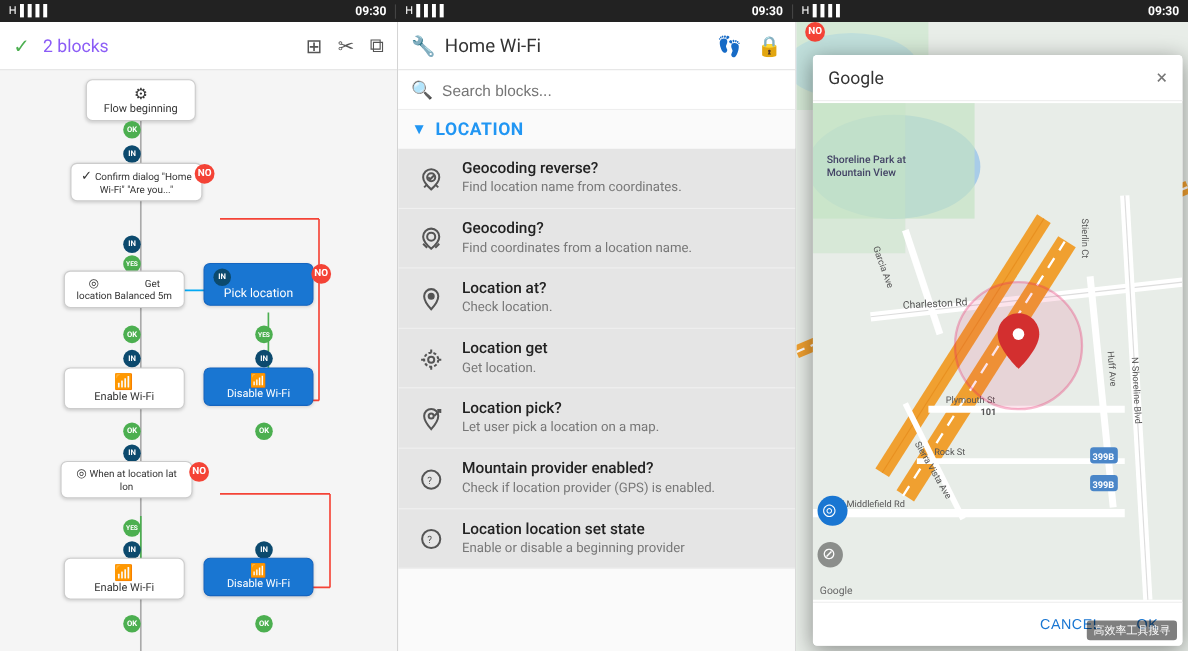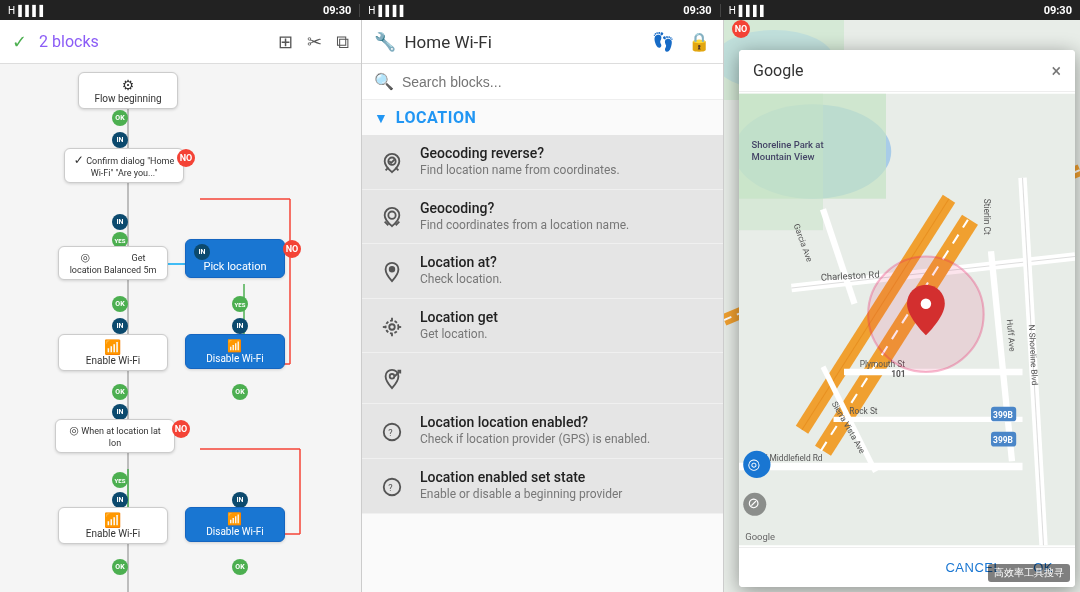--- a/index.html
+++ b/index.html
@@ -495,44 +495,48 @@
 
       <div class="block-item">
         <div class="block-icon">
           <svg viewBox="0 0 24 24" fill="none" stroke="#555" stroke-width="2">
             <path d="M12 2C8.13 2 5 5.13 5 9c0 5.25 7 13 7 13s7-7.75 7-13c0-3.87-3.13-7-7-7z"></path>
             <circle cx="12" cy="9" r="2.5"></circle>
             <line x1="21" y1="3" x2="15" y2="9" stroke="#555"></line>
             <polyline points="18,3 21,3 21,6" stroke="#555" fill="none"></polyline>
           </svg>
         </div>
+        <div class="block-info">
+          <div class="block-name">Location pick?</div>
+          <div class="block-desc">Let user pick a location on a map.</div>
+        </div>
       </div>
 
       <div class="block-item">
         <div class="block-icon">
           <svg viewBox="0 0 24 24" fill="none" stroke="#555" stroke-width="2">
             <circle cx="12" cy="12" r="9"></circle>
             <text x="8" y="16" font-size="10" fill="#555" stroke="none">?</text>
           </svg>
         </div>
         <div class="block-info">
-          <div class="block-name">Location location enabled?</div>
+          <div class="block-name">Mountain provider enabled?</div>
           <div class="block-desc">Check if location provider (GPS) is enabled.</div>
         </div>
       </div>
 
       <div class="block-item">
         <div class="block-icon">
           <svg viewBox="0 0 24 24" fill="none" stroke="#555" stroke-width="2">
             <circle cx="12" cy="12" r="9"></circle>
             <text x="8" y="16" font-size="10" fill="#555" stroke="none">?</text>
           </svg>
         </div>
         <div class="block-info">
-          <div class="block-name">Location enabled set state</div>
+          <div class="block-name">Location location set state</div>
           <div class="block-desc">Enable or disable a beginning provider</div>
         </div>
       </div>
 
     </div>
   </div>
 
   <div class="panel-map">
 
     <div class="map-bg">

